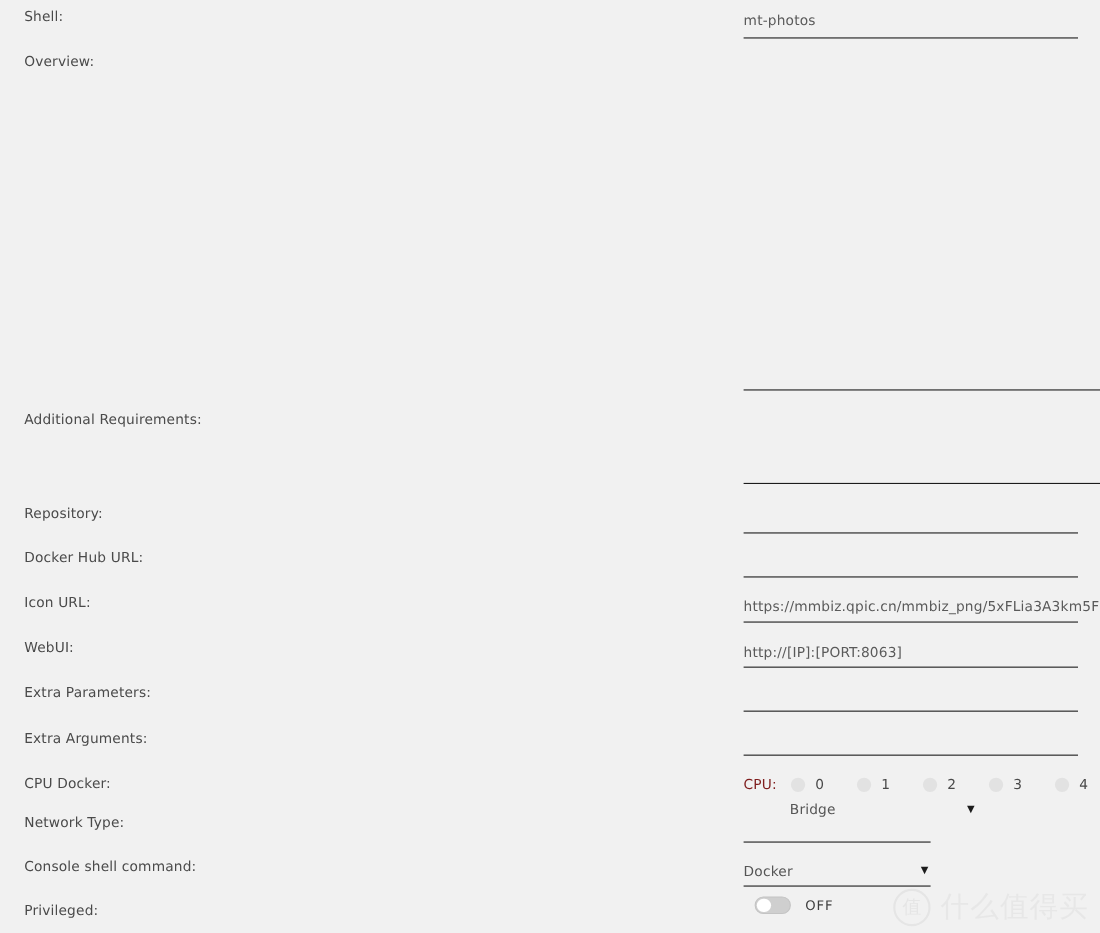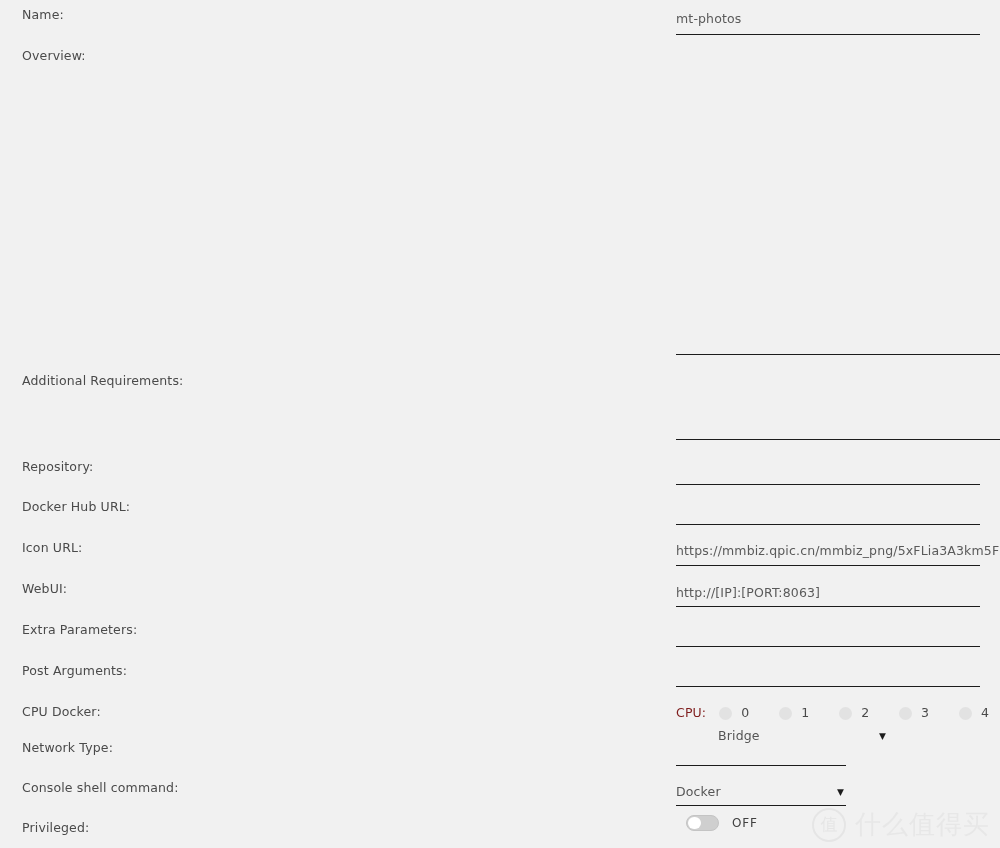--- a/index.html
+++ b/index.html
@@ -178,21 +178,21 @@
     color: #e0e0e0;
     letter-spacing: 1px;
     font-family: "DejaVu Sans", sans-serif;
   }
 </style>
 </head>
 <body>
 
 <div class="form-root">
 
-  <div class="lbl" style="top:9px;">Name:</div>
+  <div class="lbl" style="top:9px;">Shell:</div>
   <div class="clip-wrap" style="left:676px; top:13px; width:304px;">
     <span class="val">mt-photos</span>
   </div>
   <div class="uline" style="left:676px; top:34px; width:304px;"></div>
 
   <div class="lbl" style="top:50px;">Overview:</div>
   <div class="clip-wrap" style="left:676px; top:56px; width:324px; height:290px;">
     <span class="val"></span>
   </div>
   <div class="uline" style="left:676px; top:354px; width:324px;"></div>
@@ -223,21 +223,21 @@
     <span class="val">http://[IP]:[PORT:8063]</span>
   </div>
   <div class="uline" style="left:676px; top:606px; width:304px;"></div>
 
   <div class="lbl" style="top:624px;">Extra Parameters:</div>
   <div class="clip-wrap" style="left:676px; top:628px; width:304px;">
     <span class="val"></span>
   </div>
   <div class="uline" style="left:676px; top:646px; width:304px;"></div>
 
-  <div class="lbl" style="top:665px;">Post Arguments:</div>
+  <div class="lbl" style="top:665px;">Extra Arguments:</div>
   <div class="clip-wrap" style="left:676px; top:668px; width:304px;">
     <span class="val"></span>
   </div>
   <div class="uline" style="left:676px; top:686px; width:304px;"></div>
 
   <div class="lbl" style="top:706px;">CPU Docker:</div>
   <div class="cpu-row">
     <span class="cpu-caption">CPU:</span>
     <span class="radio-group">
       <span class="radio-item">

